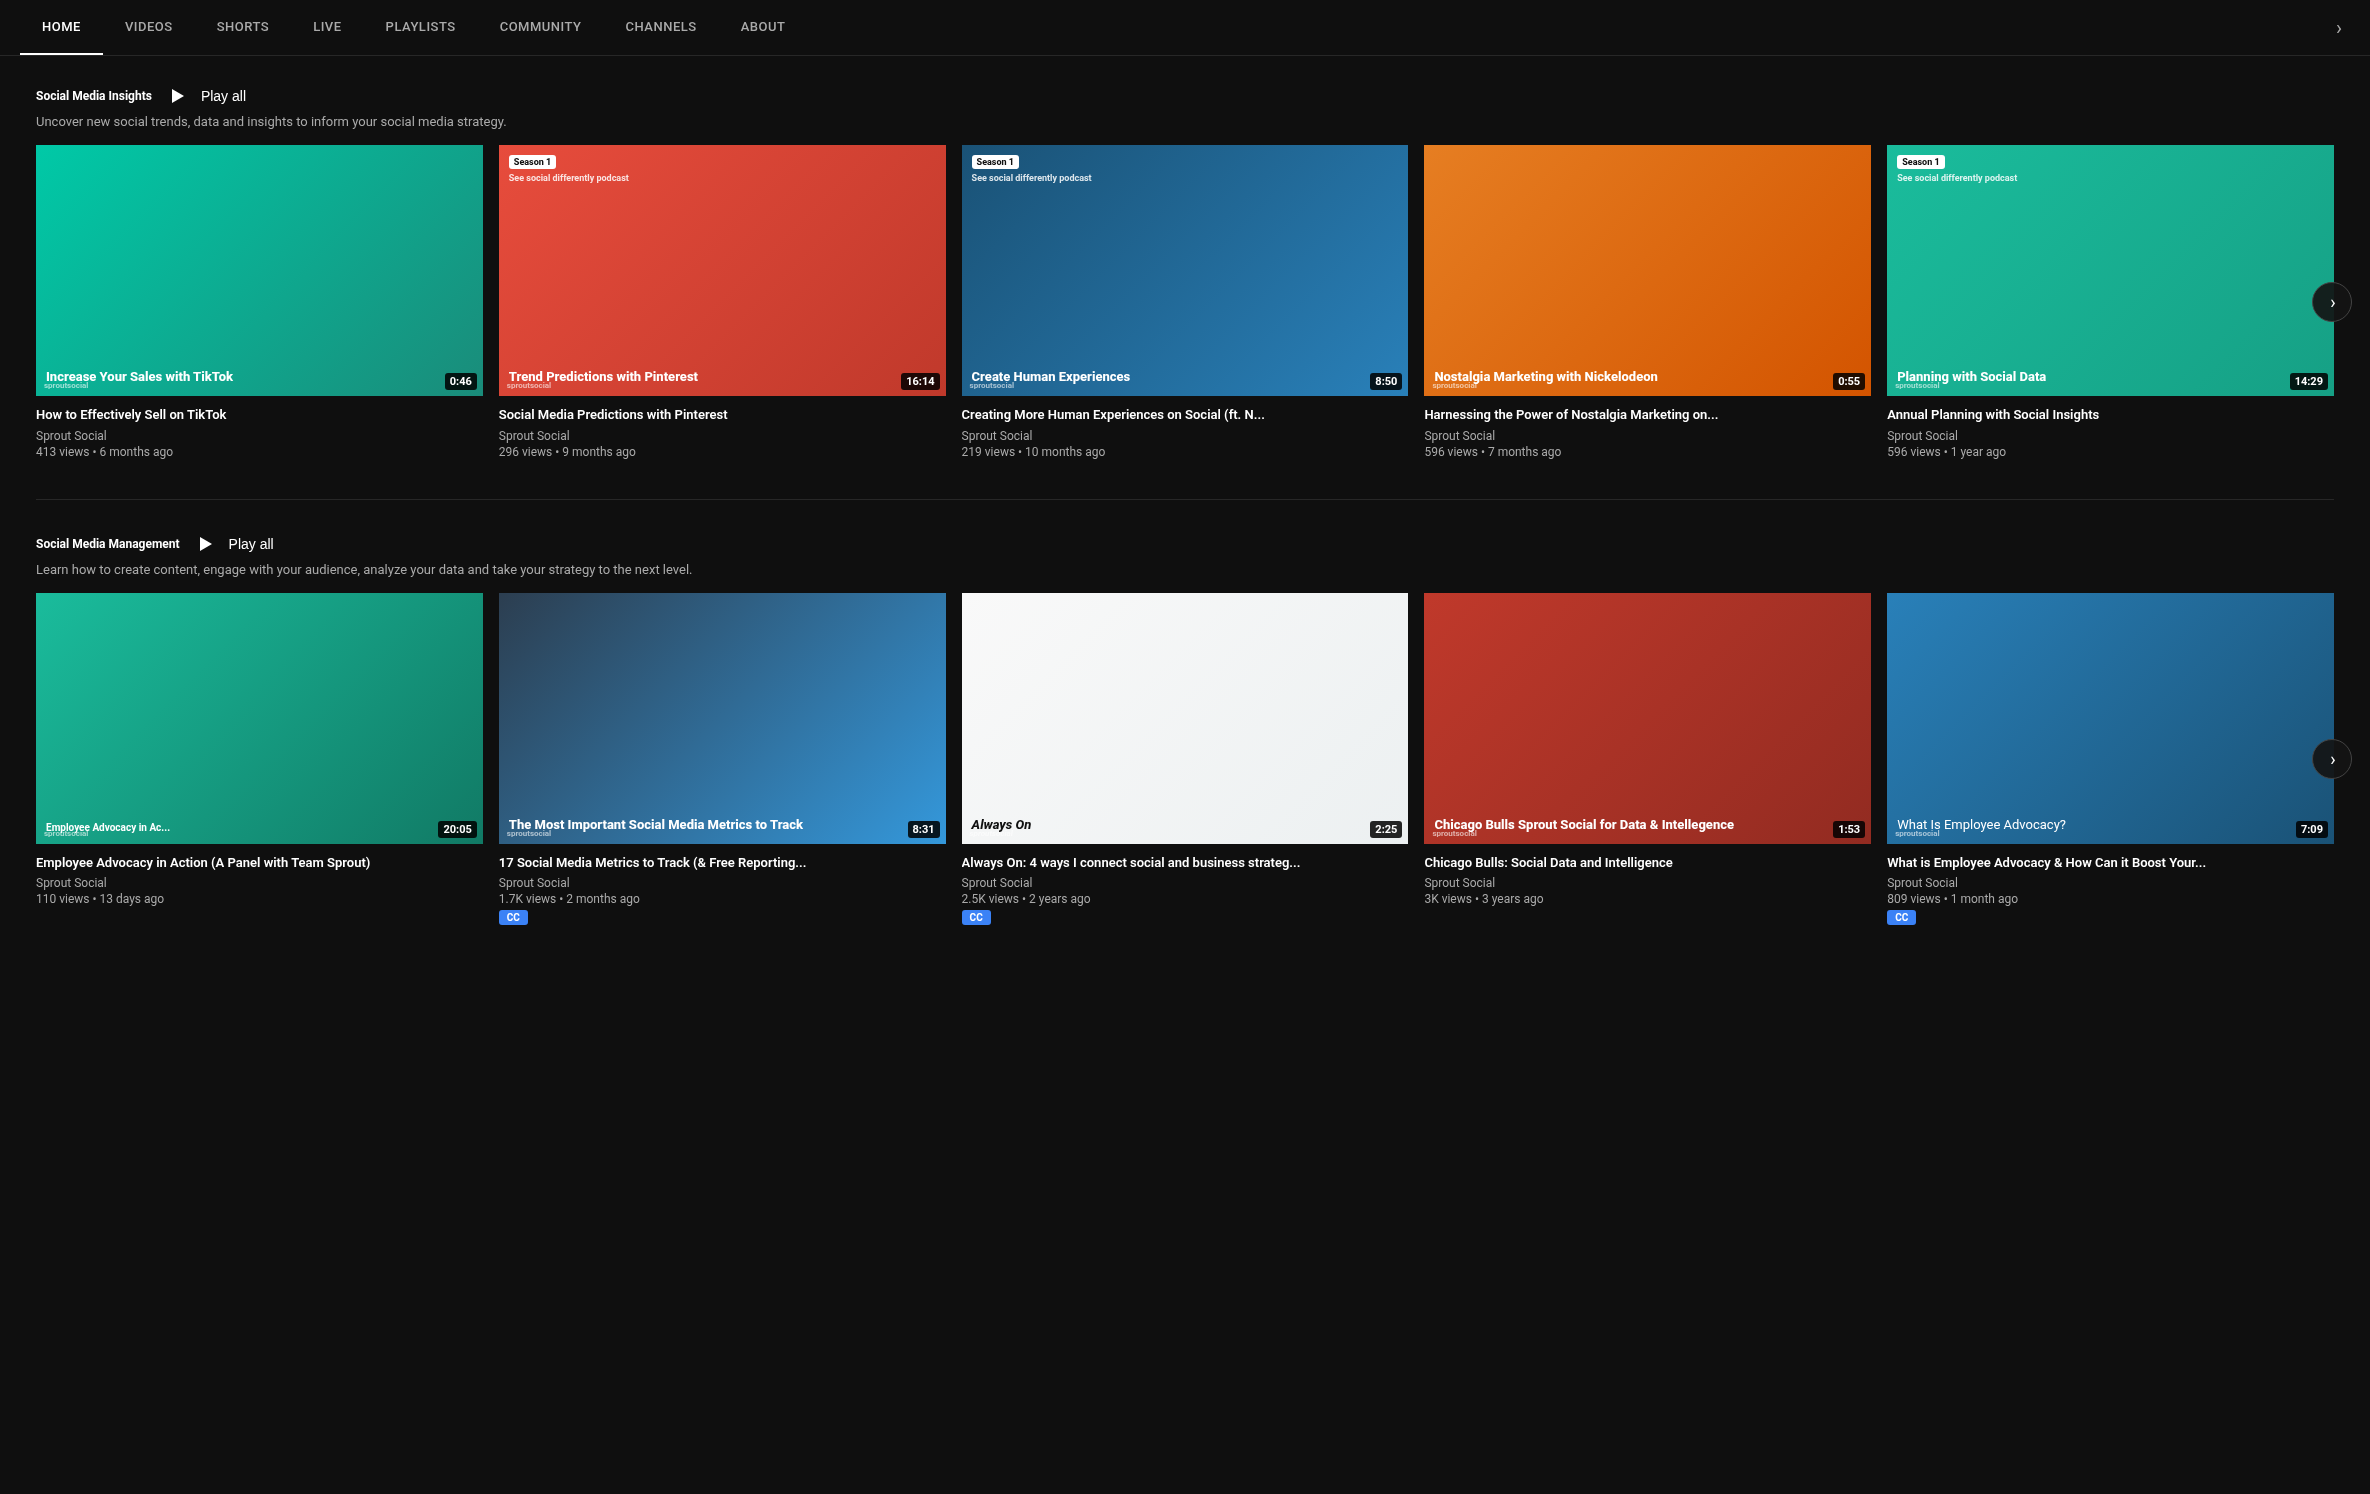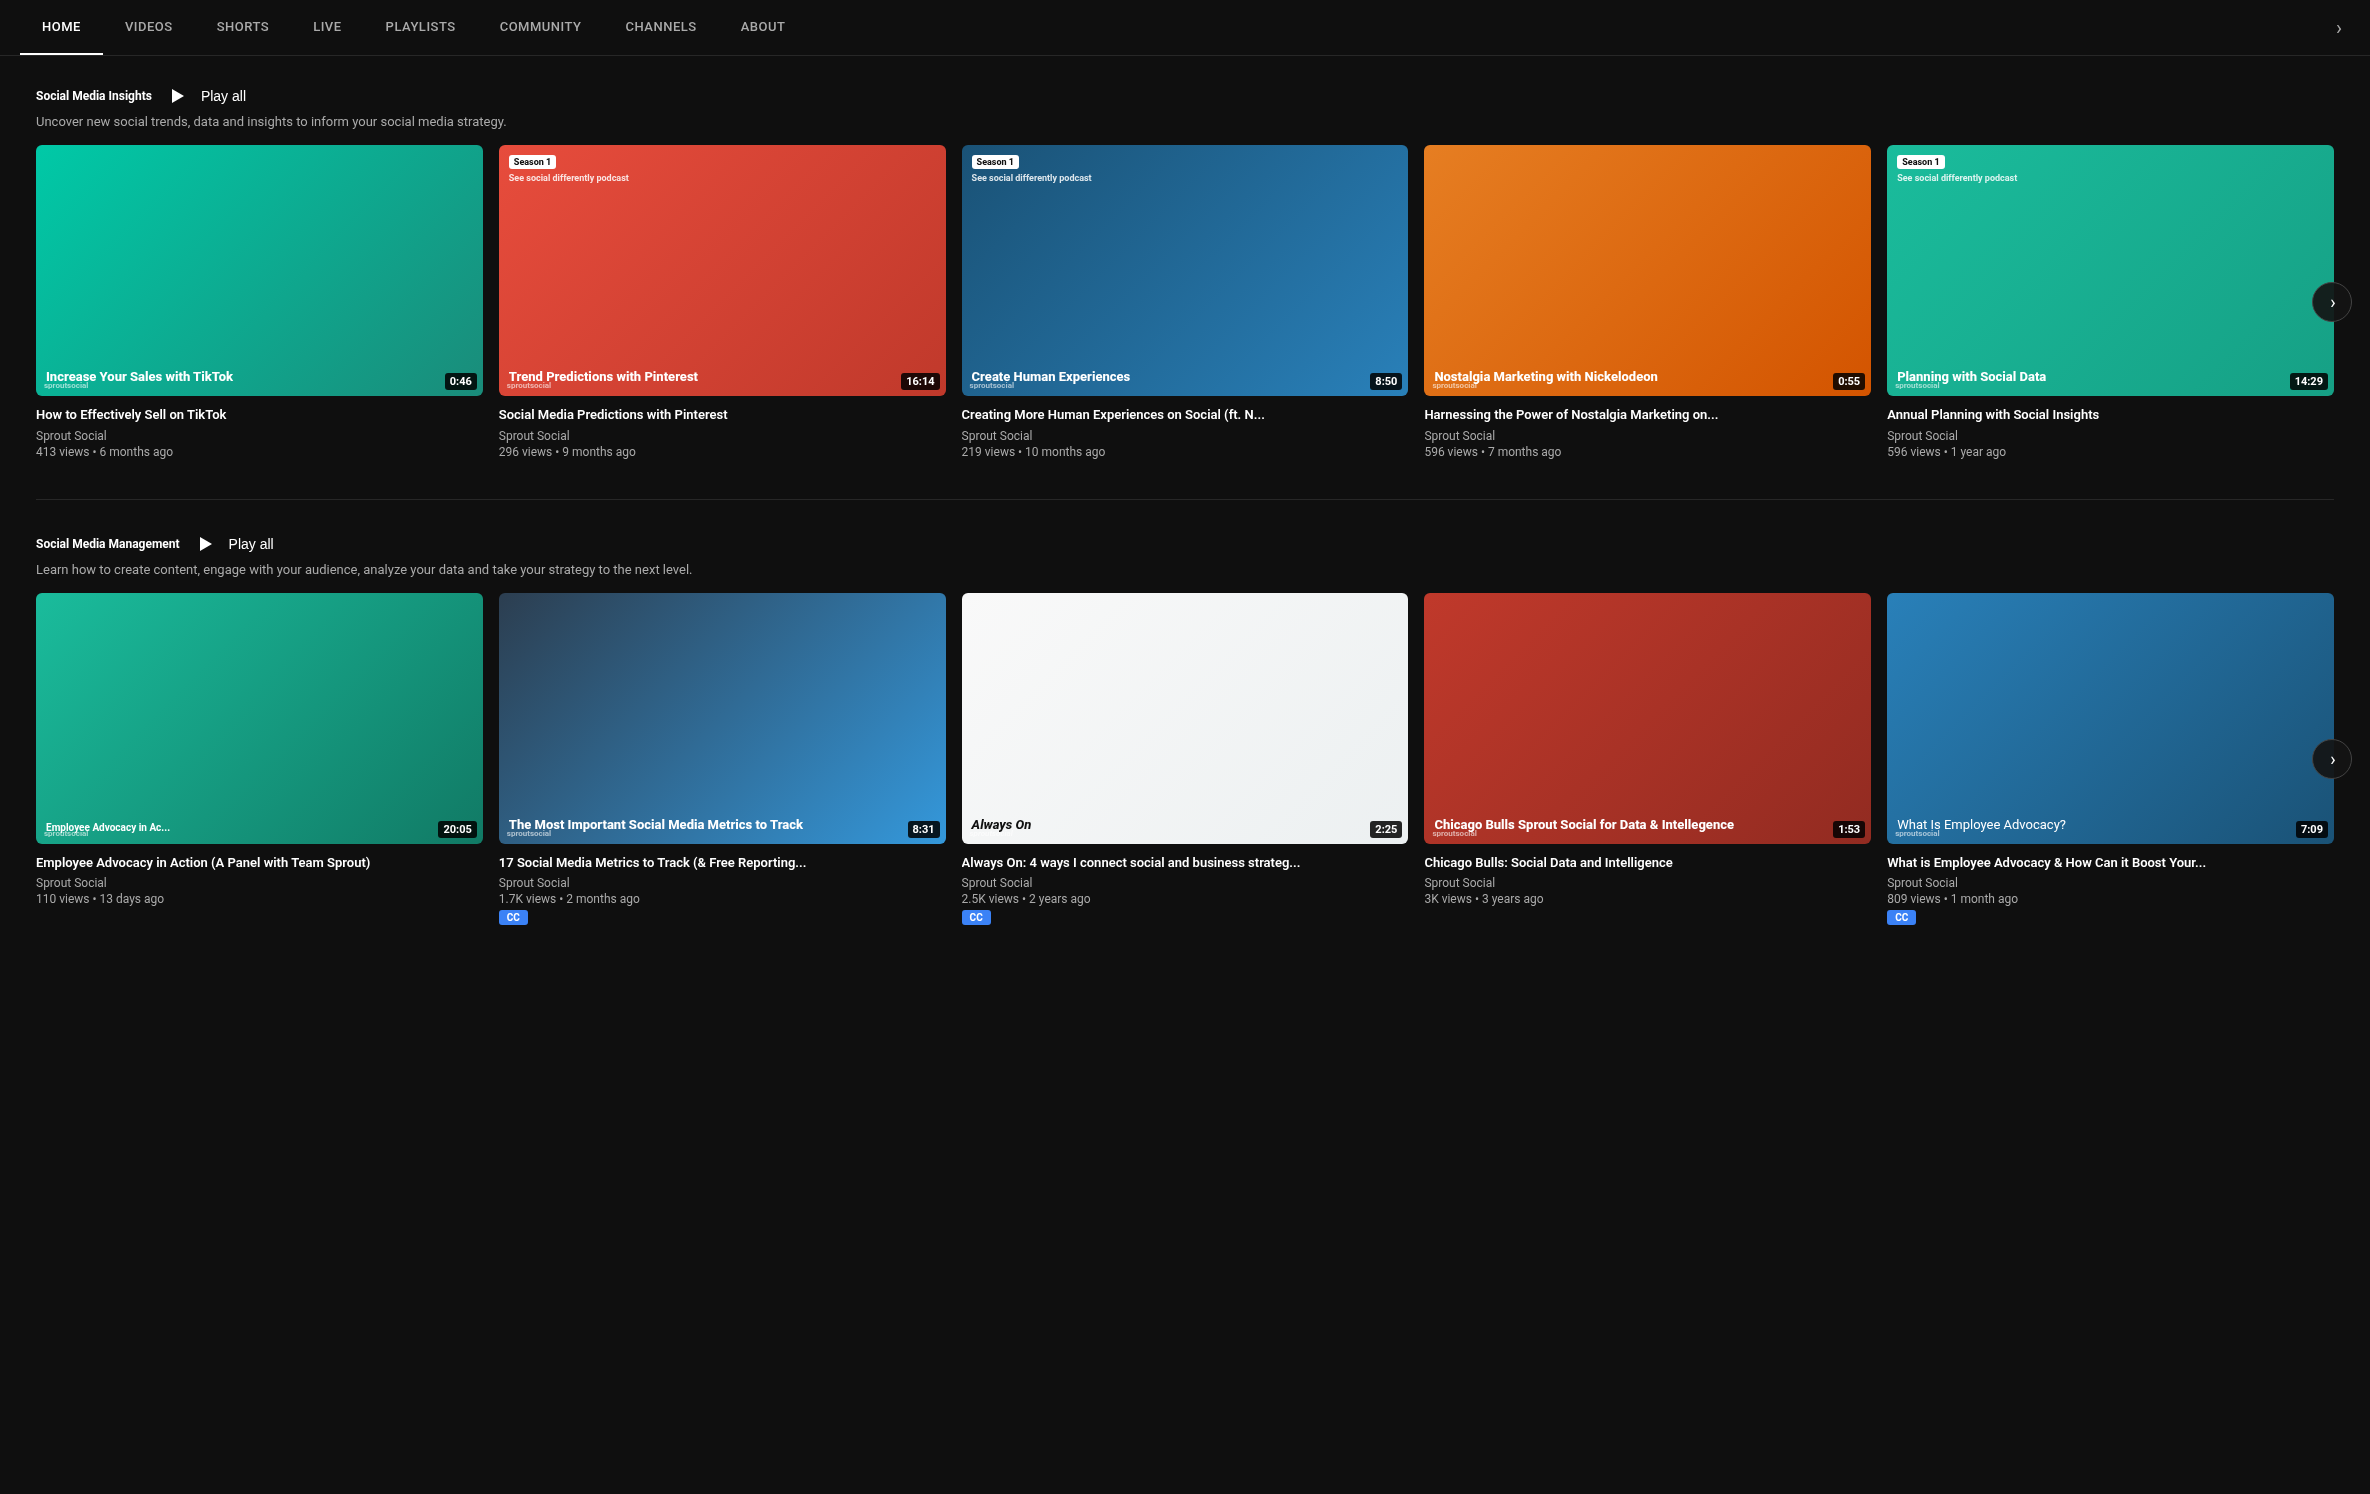--- a/index.html
+++ b/index.html
@@ -124,21 +124,21 @@
       font-size: 18px;
       margin-left: 2px;
     }
 
     
     .video-card { cursor: pointer; }
     .thumb-wrap {
       position: relative;
       width: 100%;
       aspect-ratio: 16/9;
-      border-radius: 6px;
+      border-radius: 0;
       overflow: hidden;
       margin-bottom: 10px;
       background: #0f766e;
     }
     .thumb-bg {
       width: 100%;
       height: 100%;
       display: flex;
       align-items: center;
       justify-content: center;

